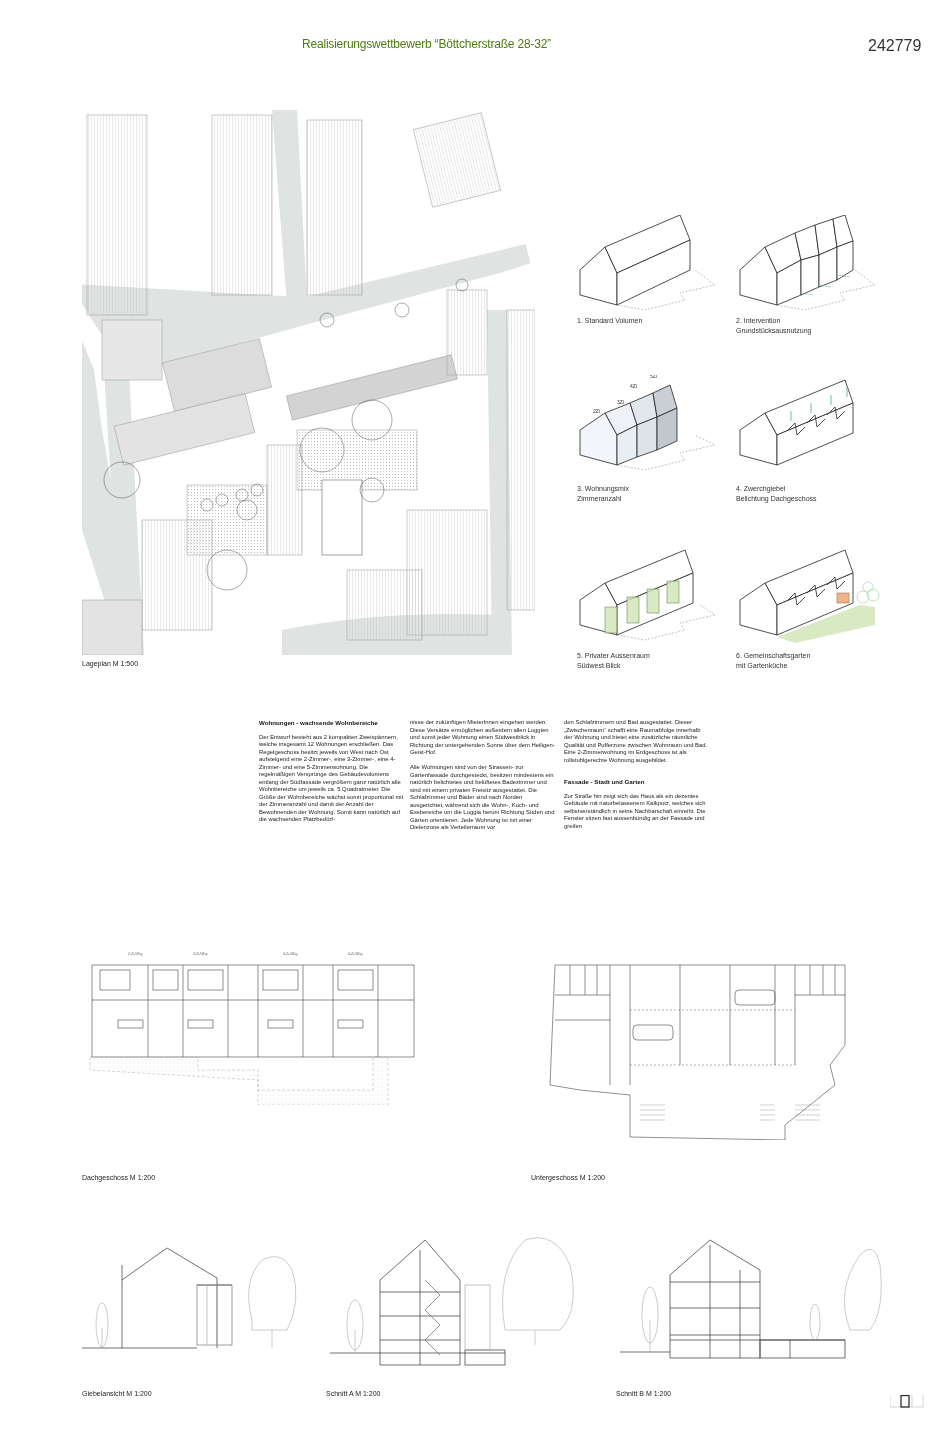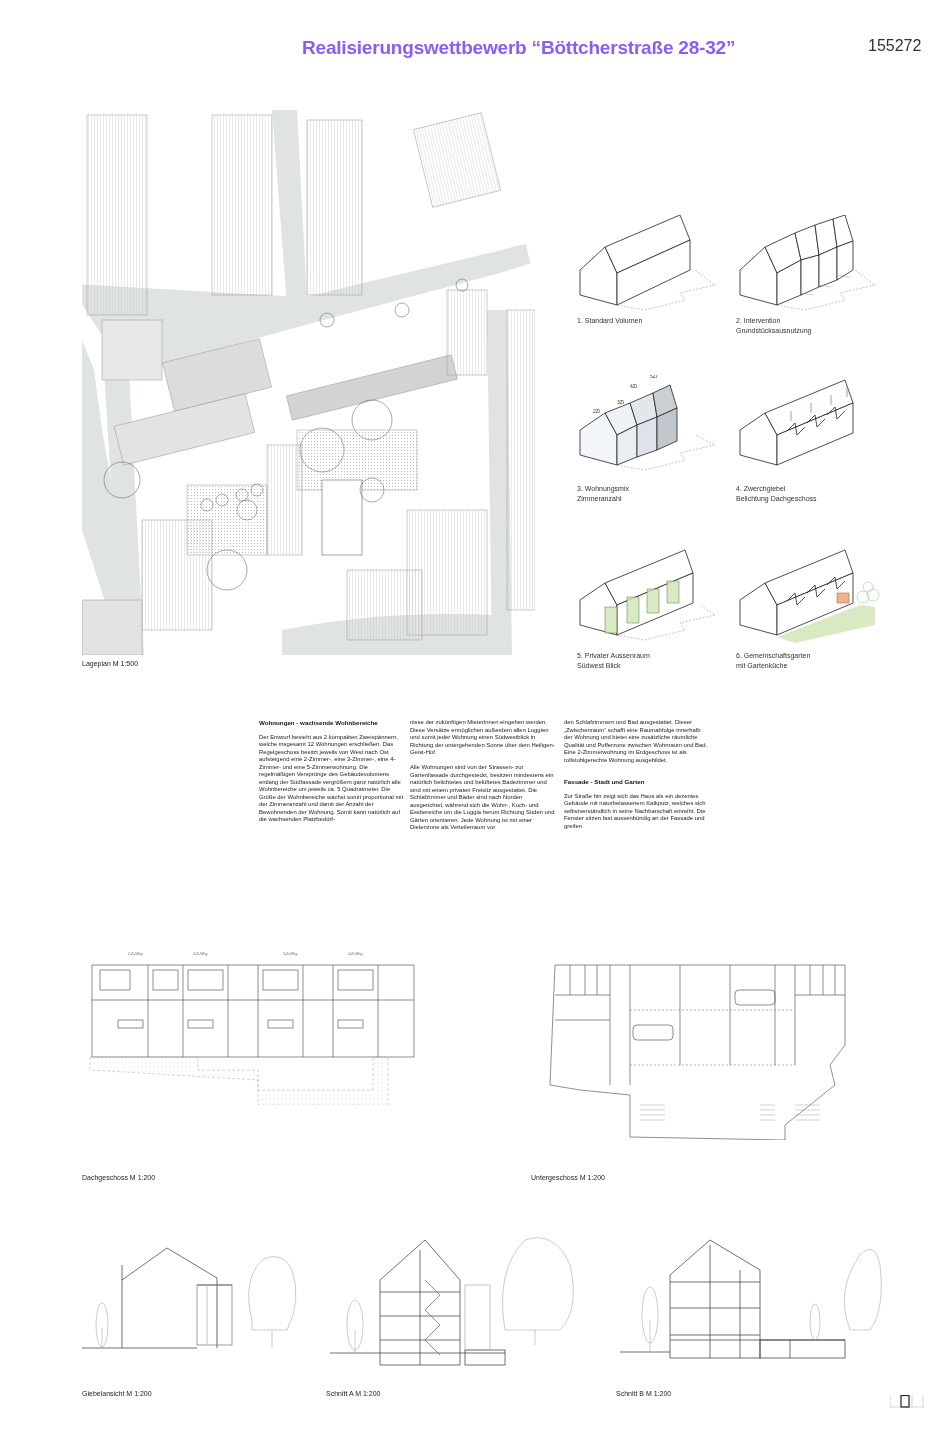--- a/index.html
+++ b/index.html
@@ -1,39 +1,39 @@
 <!DOCTYPE html>
 <html><head>
 <meta charset="utf-8">
 <style>
   * { box-sizing: border-box; margin: 0; padding: 0; }
   html, body { width: 950px; height: 1437px; background: #ffffff; overflow: hidden; }
   body { position: relative; font-family: "Liberation Sans", sans-serif; color: #1a1a1a; }
 
-  .title { position: absolute; left: 302px; top: 37px; font-size: 19px; font-weight: bold; letter-spacing: -0.2px; color: #8b5cf6; }
+  .title { position: absolute; left: 302px; top: 37px; font-size: 12px; font-weight: normal; letter-spacing: -0.2px; color: #4d7c0f; }
   .number { position: absolute; left: 868px; top: 37px; font-size: 16px; color: #333; }
 
   .lageplan { position: absolute; left: 82px; top: 110px; width: 453px; height: 545px; background: #f3f4f3; overflow: hidden; }
   .caption { position: absolute; font-size: 7px; color: #222; white-space: nowrap; }
 
   .diagram { position: absolute; width: 150px; height: 100px; }
   .diag-cap { position: absolute; font-size: 7px; line-height: 9.5px; color: #333; white-space: nowrap; }
 
   .textcol { position: absolute; top: 719px; width: 145px; font-size: 5.9px; line-height: 7.5px; color: #222; }
   .textcol h4 { font-size: 6.2px; font-weight: bold; margin-bottom: 7px; color: #111; }
   .textcol p { margin-bottom: 7.5px; }
 
   .plan { position: absolute; }
   .page-ind { position: absolute; left: 890px; top: 1394px; width: 34px; height: 13px; }
 </style>
 </head>
 <body>
 
 <div class="title">Realisierungswettbewerb “Böttcherstraße 28-32”</div>
-<div class="number">155272</div>
+<div class="number">242779</div>
 
 <div class="lageplan">
   <svg width="453" height="545" viewBox="0 0 453 545">
     <defs>
       <pattern id="hatch" width="3" height="3" patternUnits="userSpaceOnUse" patternTransform="rotate(45)">
         <line x1="0" y1="0" x2="0" y2="3" stroke="#bdbdbd" stroke-width="1"></line>
       </pattern>
       <pattern id="vhatch" width="3" height="3" patternUnits="userSpaceOnUse">
         <line x1="0" y1="0" x2="0" y2="3" stroke="#c8c8c8" stroke-width="0.8"></line>
       </pattern>

